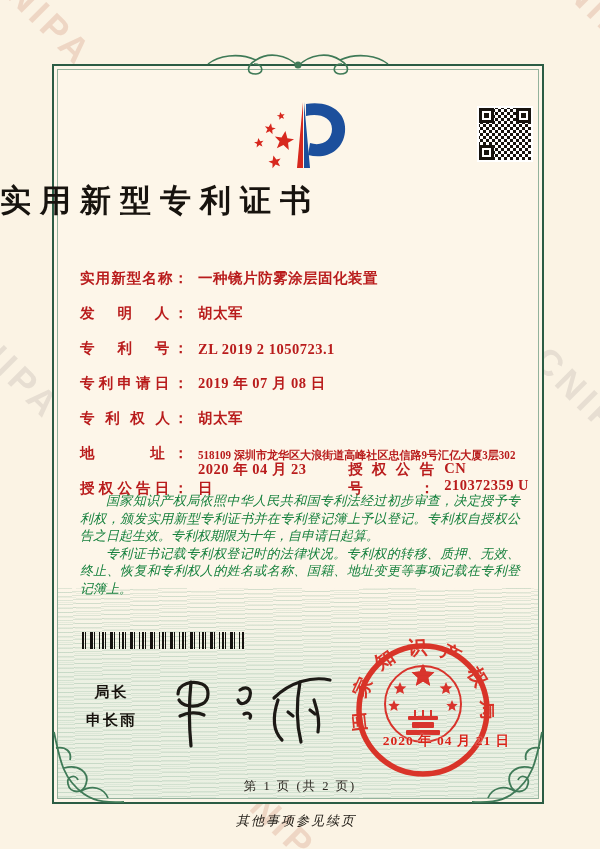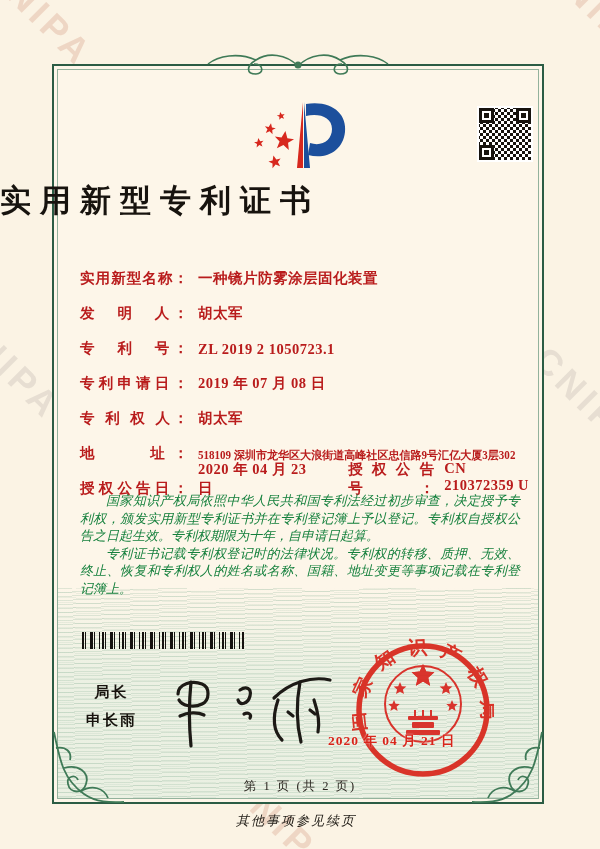--- a/index.html
+++ b/index.html
@@ -90,21 +90,21 @@
   }
 
   
   .director{position:absolute;left:86px;top:683px;font-size:15px;color:#17130e;font-weight:600;letter-spacing:2px;}
   .director div{margin-bottom:9px;text-align:center;}
   .signature{position:absolute;left:158px;top:660px;}
 
   
   .seal{position:absolute;left:352px;top:638px;width:142px;height:152px;}
   .seal-date{
-    position:absolute;left:328px;top:732px;width:170px;text-align:left;
+    position:absolute;left:340px;top:732px;width:170px;text-align:right;
     color:#d8251a;font-size:13.5px;font-weight:bold;letter-spacing:1px;
     text-shadow:0 0 2px rgba(255,255,255,0.8);
   }
 
   .page-num{
     position:absolute;left:0;right:0;top:778px;text-align:center;
     font-size:12.5px;color:#2a251f;letter-spacing:2px;
   }
   .continuation{
     position:absolute;left:0;right:8px;top:812px;text-align:center;

